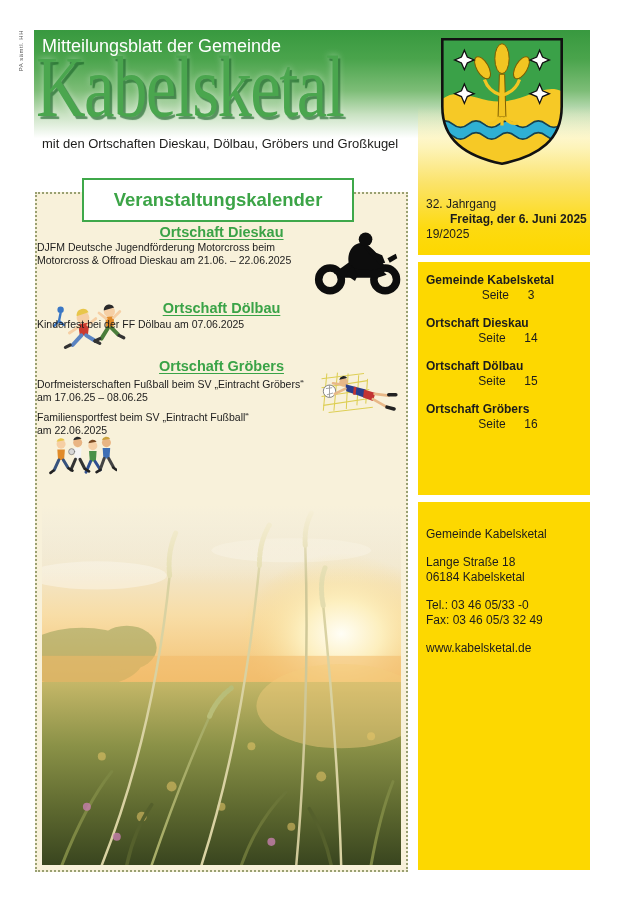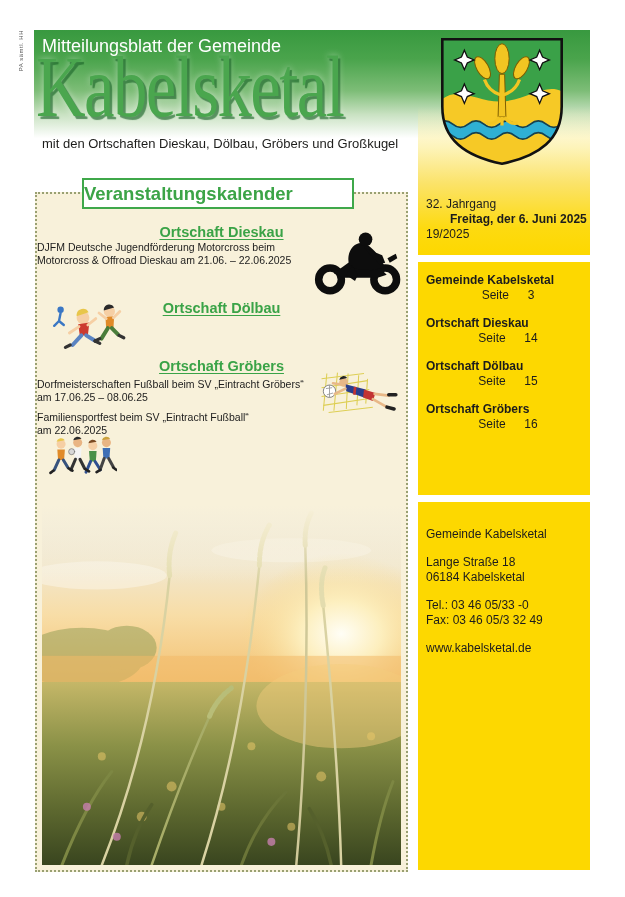--- a/index.html
+++ b/index.html
@@ -30,22 +30,22 @@
   .seite-row{display:flex;justify-content:center;}
   .seite-label{width:46px;}
   .contact-wrap{padding:25px 0 0 8px;line-height:15.5px;}
   .contact-wrap .gap{height:12px;}
   .bold{font-weight:bold;padding-left:24px;}
   
   .coat{position:absolute;left:437px;top:34px;width:130px;height:133px;z-index:3;}
   
   .event-box{position:absolute;left:35px;top:192px;width:373px;height:680px;box-sizing:border-box;
     border:2px dotted #99a072;background:#f8f1da;z-index:1;}
-  .cal-title{position:absolute;left:82px;top:178px;width:272px;height:31px;box-sizing:border-box;
-    background:#ffffff;border:2px solid #3fa84a;z-index:4;display:flex;align-items:center;justify-content:flex-start;
+  .cal-title{position:absolute;left:82px;top:178px;width:272px;height:44px;box-sizing:border-box;
+    background:#ffffff;border:2px solid #3fa84a;z-index:4;display:flex;align-items:center;justify-content:center;
     font-size:18.5px;font-weight:bold;color:#3ca447;}
   .sec-head{position:absolute;left:0;width:100%;text-align:center;font-size:14.5px;font-weight:bold;
     color:#3aa347;text-decoration:underline;text-underline-offset:2px;}
   .sec-body{position:absolute;left:0;width:100%;text-align:left;font-size:10.5px;line-height:13px;color:#1c1c1c;}
   .clip{position:absolute;}
   .photo{position:absolute;left:5px;top:311px;width:359px;height:360px;}
   .photo svg{display:block;width:100%;height:100%;}
 </style>
 </head>
 <body>
@@ -194,20 +194,23 @@
           <path d="M66,15 a7,7 0 0 1 13,-2 L66,17 Z" fill="#2a2a2a"></path>
           <path d="M68,25 L79,24 L78,39 L69,39 Z" fill="#e08a28"></path>
           <path d="M69,27 L60,20 M78,26 L86,18" stroke="#f6cfa4" stroke-width="3.5" fill="none"></path>
           <path d="M71,39 L63,52 M76,39 L84,47" stroke="#4a7d3a" stroke-width="5" fill="none"></path>
           <path d="M61,52 L55,55 M85,48 L91,51" stroke="#333" stroke-width="4"></path>
         </g>
       </svg>
     </div>
 
     <div class="sec-head" style="top:106px">Ortschaft Dölbau</div>
+    <div class="sec-body" style="top:124px">
+      <div>Kinderfest bei der FF Dölbau am 07.06.2025</div>
+    </div>
 
     <div class="sec-head" style="top:164px">Ortschaft Gröbers</div>
     <div class="sec-body" style="top:184px">
       <div>Dorfmeisterschaften Fußball beim SV „Eintracht Gröbers“</div>
       <div>am 17.06.25 – 08.06.25</div>
     </div>
 
     <div class="clip" style="left:281px;top:176px;width:92px;height:46px">
       <svg viewBox="0 0 100 52" width="92" height="46">
         <g stroke="#d9c93e" stroke-width="1.2" opacity=".85">

